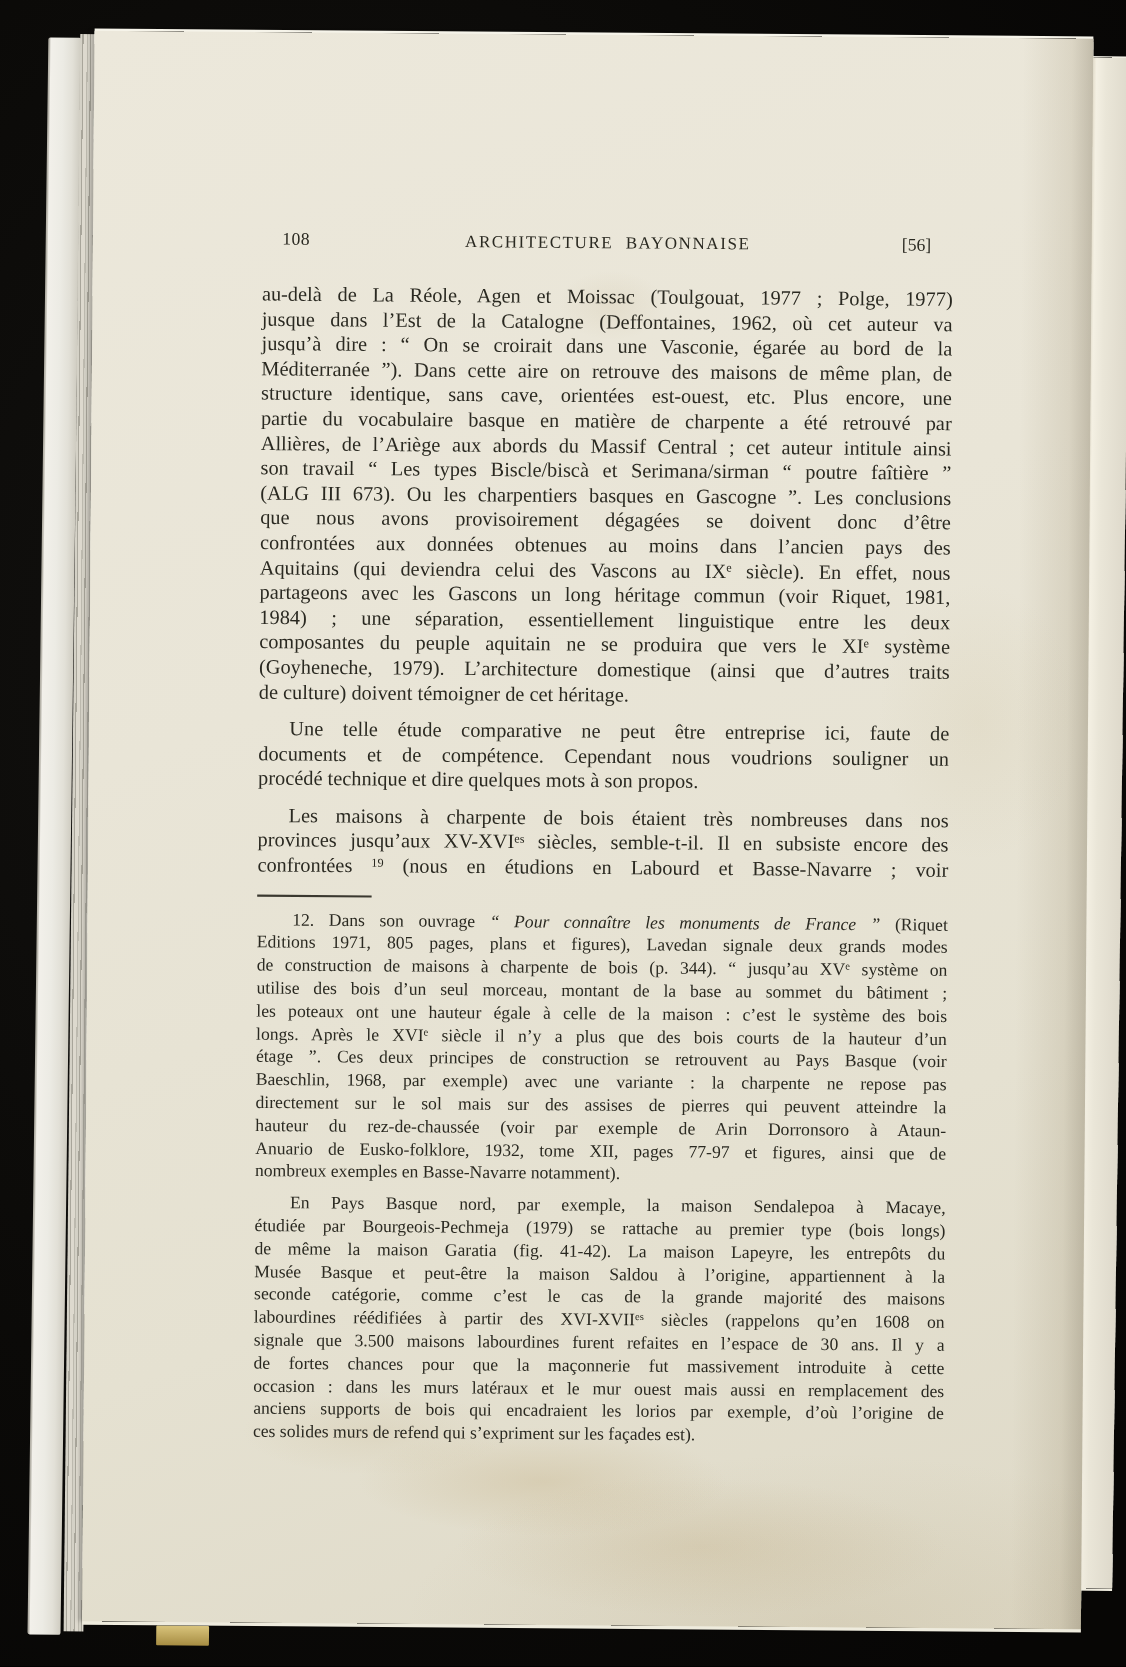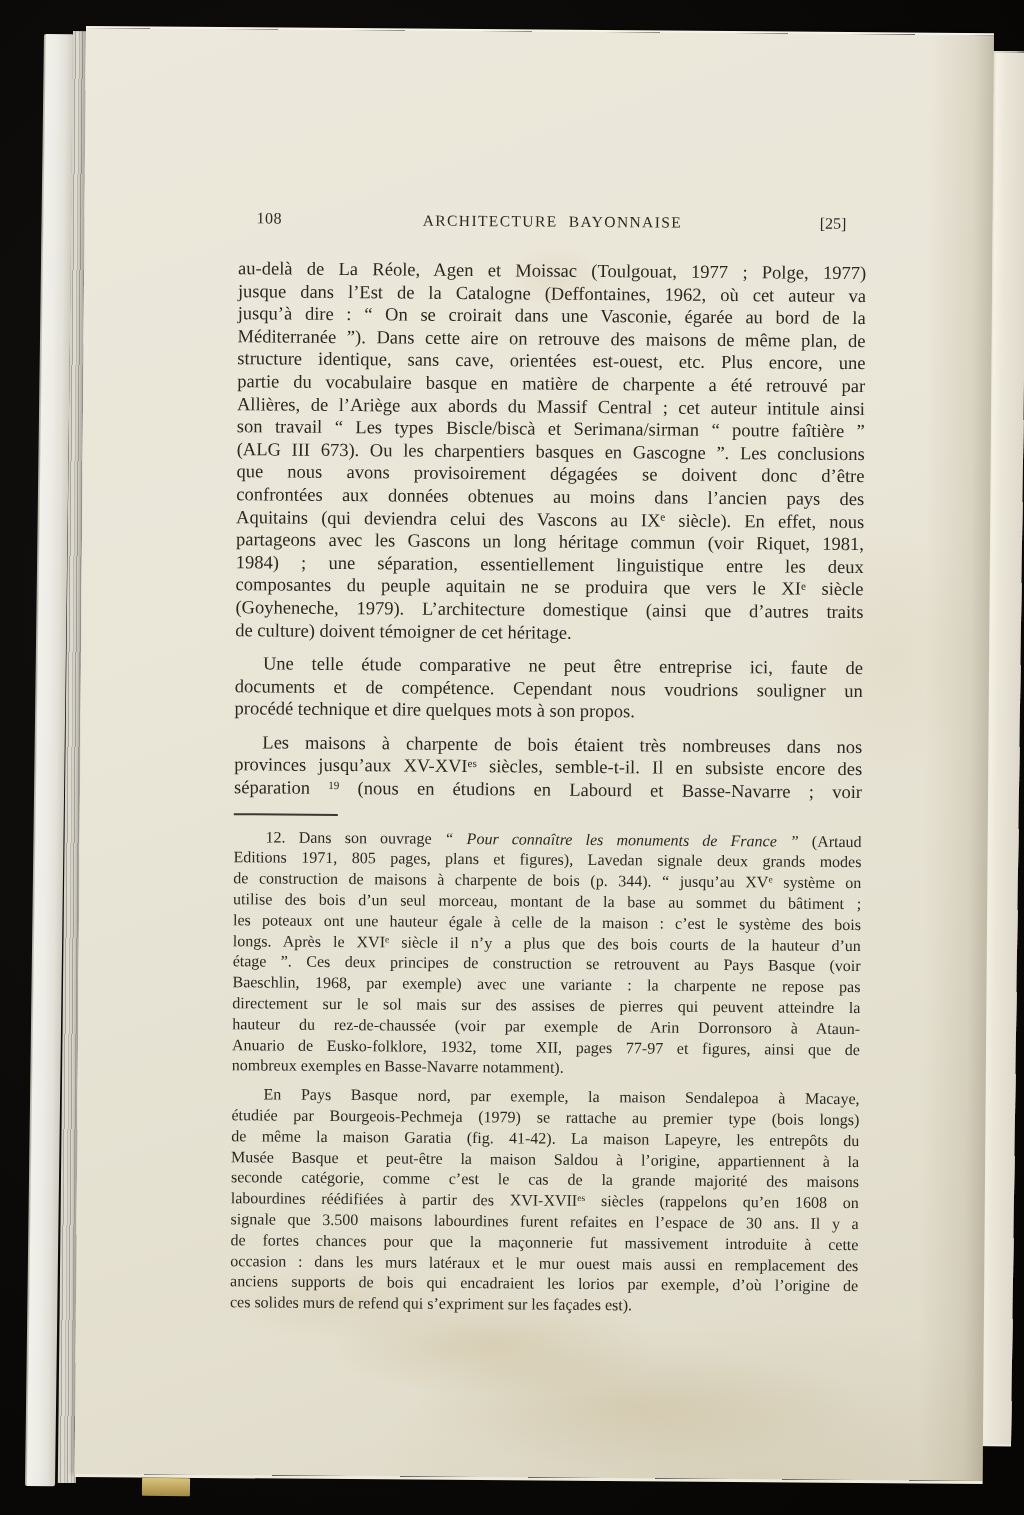--- a/index.html
+++ b/index.html
@@ -91,60 +91,60 @@
   <div class="next-page"></div>
 
   <div class="main-page">
     <div class="stains"></div>
     <div class="crease"></div>
 
     <div class="page-content">
       <div class="running-head">
         <span class="pgnum">108</span>
         <span class="title">ARCHITECTURE BAYONNAISE</span>
-        <span class="issue">[25]</span>
+        <span class="issue">[56]</span>
       </div>
 
       <div class="body-text" id="body-text">
           <div class="para">
             <div class="line">au-delà de La Réole, Agen et Moissac (Toulgouat, 1977 ; Polge, 1977)</div>
             <div class="line">jusque dans l’Est de la Catalogne (Deffontaines, 1962, où cet auteur va</div>
             <div class="line">jusqu’à dire : “ On se croirait dans une Vasconie, égarée au bord de la</div>
             <div class="line">Méditerranée ”). Dans cette aire on retrouve des maisons de même plan, de</div>
             <div class="line">structure identique, sans cave, orientées est-ouest, etc. Plus encore, une</div>
             <div class="line">partie du vocabulaire basque en matière de charpente a été retrouvé par</div>
             <div class="line">Allières, de l’Ariège aux abords du Massif Central ; cet auteur intitule ainsi</div>
             <div class="line">son travail “ Les types Biscle/biscà et Serimana/sirman “ poutre faîtière ”</div>
             <div class="line">(ALG III 673). Ou les charpentiers basques en Gascogne ”. Les conclusions</div>
             <div class="line">que nous avons provisoirement dégagées se doivent donc d’être</div>
             <div class="line">confrontées aux données obtenues au moins dans l’ancien pays des</div>
             <div class="line"><span>Aquitains (qui deviendra celui des Vascons au IX</span><sup>e</sup><span> siècle). En effet, nous</span></div>
             <div class="line">partageons avec les Gascons un long héritage commun (voir Riquet, 1981,</div>
             <div class="line">1984) ; une séparation, essentiellement linguistique entre les deux</div>
-            <div class="line"><span>composantes du peuple aquitain ne se produira que vers le XI</span><sup>e</sup><span> siècle</span></div>
+            <div class="line"><span>composantes du peuple aquitain ne se produira que vers le XI</span><sup>e</sup><span> système</span></div>
             <div class="line">(Goyheneche, 1979). L’architecture domestique (ainsi que d’autres traits</div>
             <div class="line last">de culture) doivent témoigner de cet héritage.</div>
           </div>
           <div class="para indent">
             <div class="line">Une telle étude comparative ne peut être entreprise ici, faute de</div>
             <div class="line">documents et de compétence. Cependant nous voudrions souligner un</div>
             <div class="line last">procédé technique et dire quelques mots à son propos.</div>
           </div>
           <div class="para indent">
             <div class="line">Les maisons à charpente de bois étaient très nombreuses dans nos</div>
             <div class="line"><span>provinces jusqu’aux XV-XVI</span><sup>es</sup><span> siècles, semble-t-il. Il en subsiste encore des</span></div>
-            <div class="line"><span>séparation </span><sup>19</sup><span> (nous en étudions en Labourd et Basse-Navarre ; voir</span></div>
+            <div class="line"><span>confrontées </span><sup>19</sup><span> (nous en étudions en Labourd et Basse-Navarre ; voir</span></div>
           </div>
         </div>
 
       <div class="fn-sep"></div>
 
       <div class="footnote-text" id="footnote-text">
           <div class="para indent">
-            <div class="line"><span>12. Dans son ouvrage </span><em>“ Pour connaître les monuments de France ”</em><span> (Artaud</span></div>
+            <div class="line"><span>12. Dans son ouvrage </span><em>“ Pour connaître les monuments de France ”</em><span> (Riquet</span></div>
             <div class="line">Editions 1971, 805 pages, plans et figures), Lavedan signale deux grands modes</div>
             <div class="line"><span>de construction de maisons à charpente de bois (p. 344). “ jusqu’au XV</span><sup>e</sup><span> système on</span></div>
             <div class="line">utilise des bois d’un seul morceau, montant de la base au sommet du bâtiment ;</div>
             <div class="line">les poteaux ont une hauteur égale à celle de la maison : c’est le système des bois</div>
             <div class="line"><span>longs. Après le XVI</span><sup>e</sup><span> siècle il n’y a plus que des bois courts de la hauteur d’un</span></div>
             <div class="line">étage ”. Ces deux principes de construction se retrouvent au Pays Basque (voir</div>
             <div class="line">Baeschlin, 1968, par exemple) avec une variante : la charpente ne repose pas</div>
             <div class="line">directement sur le sol mais sur des assises de pierres qui peuvent atteindre la</div>
             <div class="line">hauteur du rez-de-chaussée (voir par exemple de Arin Dorronsoro à Ataun-</div>
             <div class="line">Anuario de Eusko-folklore, 1932, tome XII, pages 77-97 et figures, ainsi que de</div>

